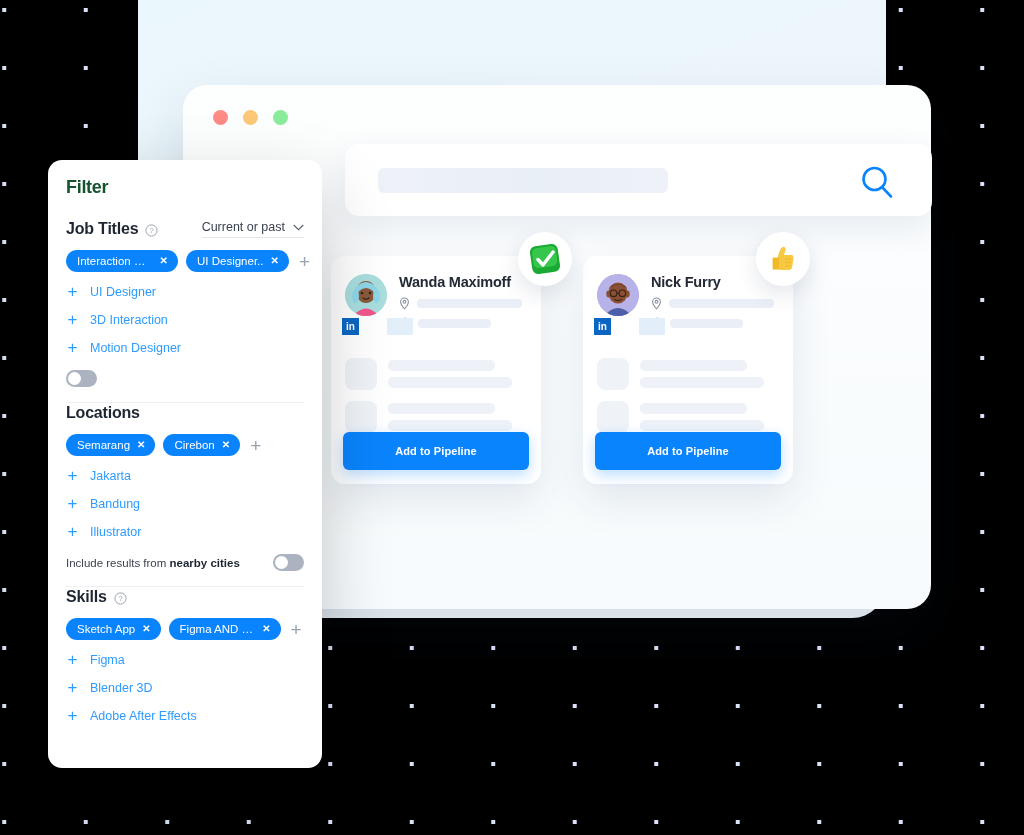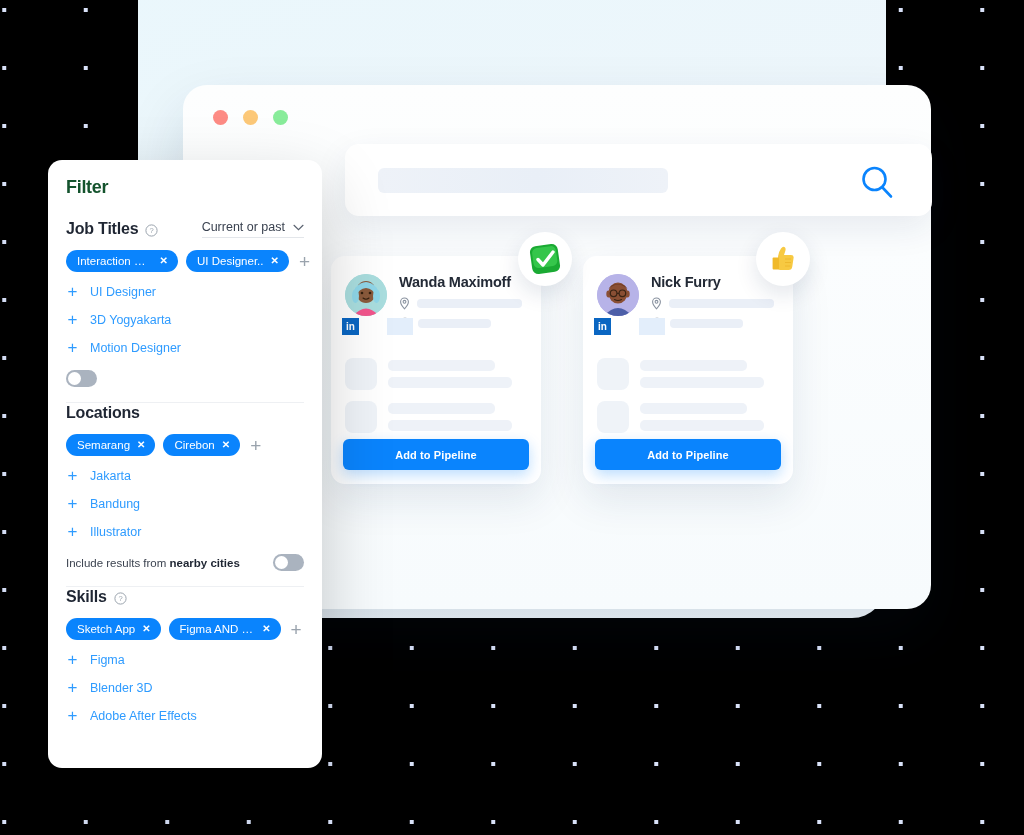--- a/index.html
+++ b/index.html
@@ -81,21 +81,21 @@
   .li-deg{ background:#e3eefb; color:#3b5c86; font-size:7.5px; font-weight:700;
            padding:12px 4px; height:17px; line-height:17px; }
 
   .skel-row{ position:absolute; left:14px; display:flex; gap:11px; align-items:center; }
   .skel-sq{ width:32px; height:32px; border-radius:8px; background:#eff3f8; flex:none; }
   .skel-lines{ display:flex; flex-direction:column; gap:6px; }
   .skel-line{ height:11px; border-radius:5px; background:#eef2f8; }
 
   .divider{ position:absolute; left:14px; right:14px; height:1px; background:#f0f2f5; }
   .pipeline-btn{
-    position:absolute; left:12px; right:12px; bottom:14px; height:31px;
+    position:absolute; left:12px; right:12px; bottom:14px; height:38px;
     background:#0a84fd; border:none; border-radius:6px; color:#fff;
     font-size:11px; font-weight:700; font-family:"Liberation Sans",sans-serif;
     cursor:pointer; letter-spacing:.1px;
     box-shadow:0 5px 14px rgba(10,132,253,.28);
   }
 
   
   .badge-circle{
     position:absolute; width:54px; height:54px; border-radius:50%;
     background:#fff; box-shadow:0 8px 22px rgba(20,45,85,.12);
@@ -347,21 +347,21 @@
           <button class="chip-add">+</button>
         </div>
 
         <div class="sugg">
           <div class="sugg-item">
             <span class="sugg-plus">+</span>
             <span class="sugg-label">UI Designer</span>
           </div>
           <div class="sugg-item">
             <span class="sugg-plus">+</span>
-            <span class="sugg-label">3D Yogyakarta</span>
+            <span class="sugg-label">3D Interaction</span>
           </div>
           <div class="sugg-item">
             <span class="sugg-plus">+</span>
             <span class="sugg-label">Motion Designer</span>
           </div>
         </div>
 
         <div class="toggle-row">
           <button class="switch off">
               <span class="knob"></span>

